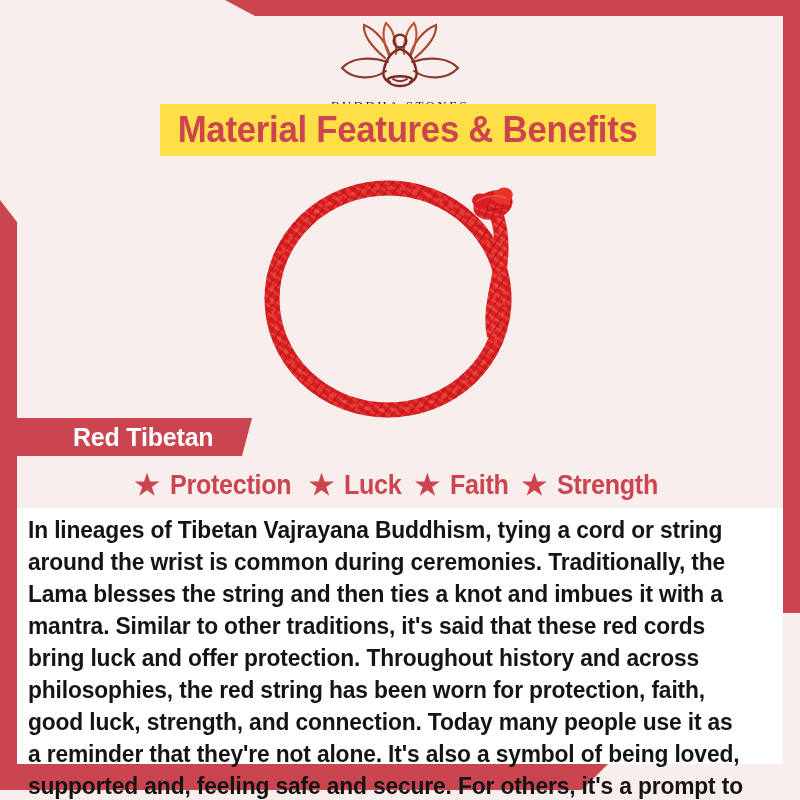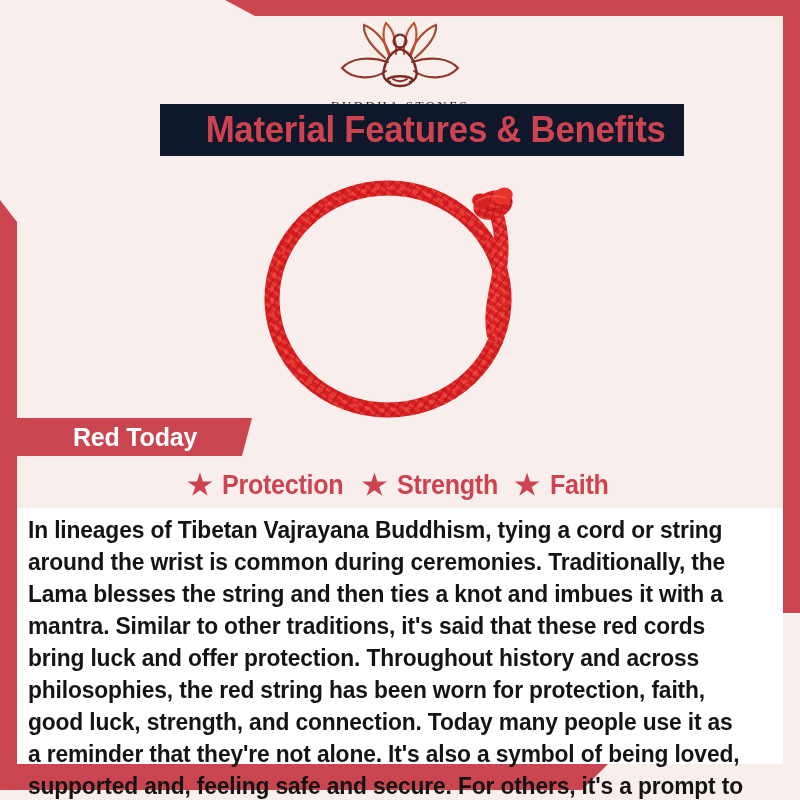--- a/index.html
+++ b/index.html
@@ -90,25 +90,24 @@
     color: #2e2423;
     font-weight: 400;
   }
 
   .title-band {
     position: absolute;
     top: 104px;
     left: 160px;
     width: 496px;
     height: 52px;
-    background: #0f172a;
+    background: #fde047;
     display: flex;
     align-items: center;
     justify-content: center;
-    padding-left: 28px;
   }
   .title-text {
     font-family: "Liberation Sans Narrow", "Liberation Sans", sans-serif;
     font-size: 37px;
     font-weight: 700;
     color: #cd4450;
     letter-spacing: -0.3px;
     transform: scaleX(0.94);
     white-space: nowrap;
   }
@@ -280,35 +279,39 @@
         <ellipse cx="243" cy="45" rx="20" ry="14" fill="#c8181d" fill-opacity="0.18" transform="rotate(-18 243 45)"></ellipse>
         <ellipse cx="253" cy="36" rx="10" ry="8" fill="#e8332c" transform="rotate(-25 253 36)"></ellipse>
         <ellipse cx="231" cy="41" rx="9" ry="7.5" fill="#d81f23" transform="rotate(12 231 41)"></ellipse>
         <path d="M226 42 C234 36, 246 34, 256 38" fill="none" stroke="#ff7060" stroke-width="2" stroke-opacity="0.45"></path>
         <path d="M236 52 C244 48, 252 47, 259 50" fill="none" stroke="#a81217" stroke-width="1.6" stroke-opacity="0.5"></path>
       </g>
     </svg>
   </div>
 
   <div class="name-banner">
-    <span class="name-banner-text">Red Today</span>
+    <span class="name-banner-text">Red Tibetan</span>
   </div>
 
   <div class="benefits-row">
     <div class="benefit-item">
       <span class="benefit-star"></span>
       <span class="benefit-label">Protection</span>
     </div>
     <div class="benefit-item">
       <span class="benefit-star"></span>
-      <span class="benefit-label">Strength</span>
+      <span class="benefit-label">Luck</span>
     </div>
     <div class="benefit-item">
       <span class="benefit-star"></span>
       <span class="benefit-label">Faith</span>
     </div>
+    <div class="benefit-item">
+      <span class="benefit-star"></span>
+      <span class="benefit-label">Strength</span>
+    </div>
   </div>
 
   <div class="description-panel">
     <p class="description-text">In lineages of Tibetan Vajrayana Buddhism, tying a cord or string around the wrist is common during ceremonies. Traditionally, the Lama blesses the string and then ties a knot and imbues it with a mantra. Similar to other traditions, it's said that these red cords bring luck and offer protection. Throughout history and across philosophies, the red string has been worn for protection, faith, good luck, strength, and connection. Today many people use it as a reminder that they're not alone. It's also a symbol of being loved, supported and, feeling safe and secure. For others, it's a prompt to stay positive while facing any adversity.</p>
   </div>
 
 </div>
 
 </body></html>

